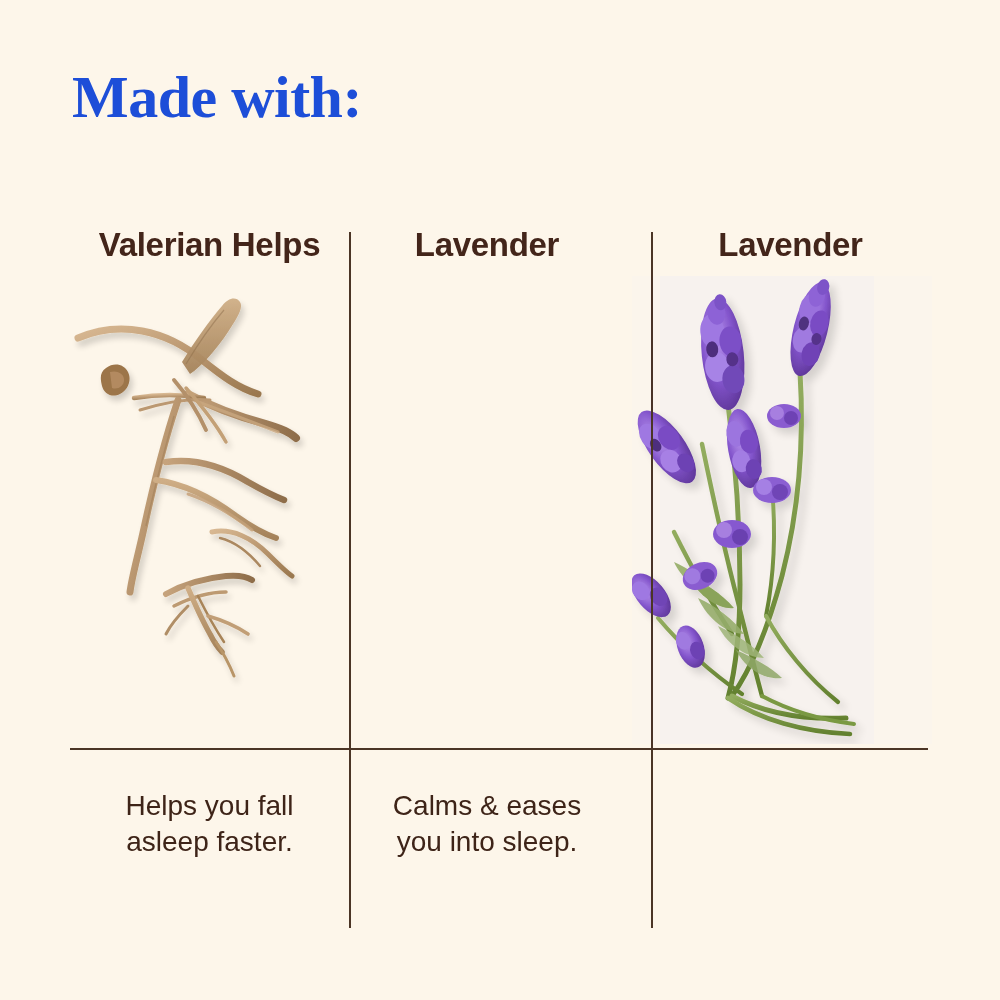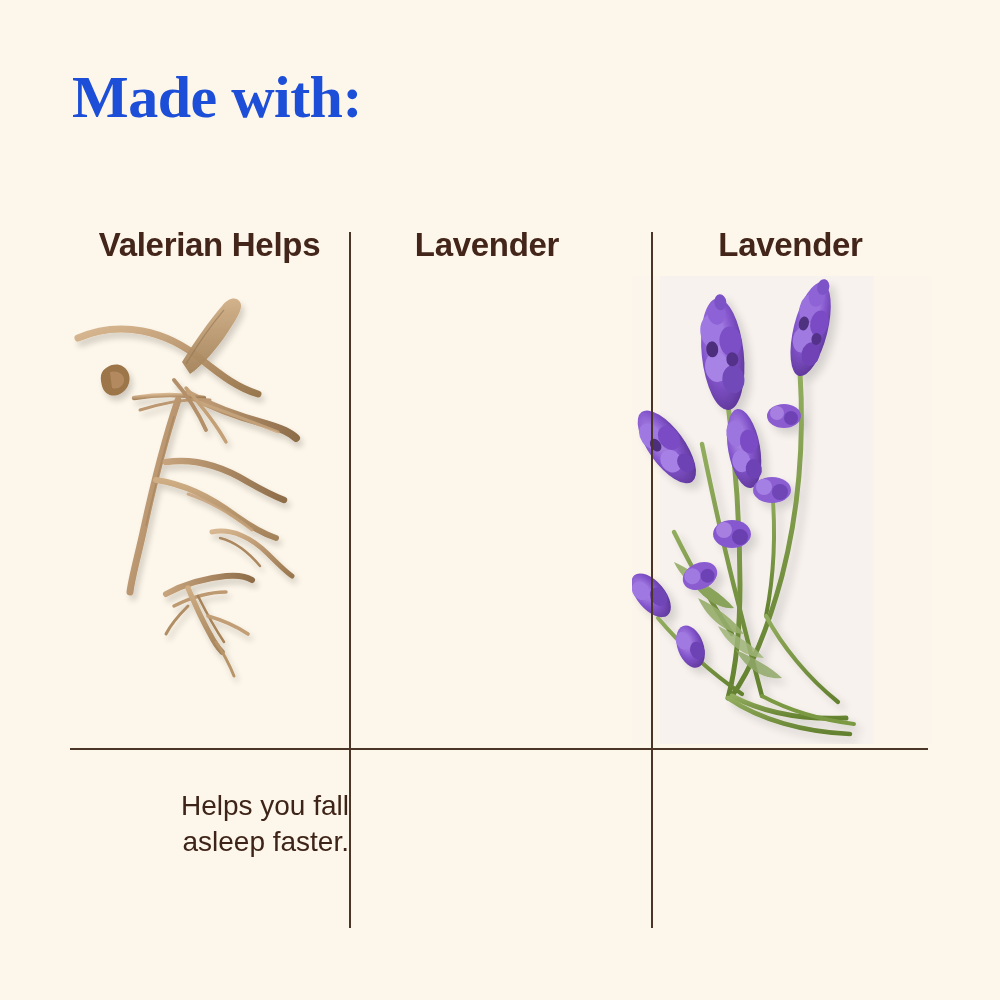--- a/index.html
+++ b/index.html
@@ -67,21 +67,21 @@
     letter-spacing: -0.3px;
     color: #43251a;
     white-space: nowrap;
   }
 
   .col-caption {
     position: absolute;
     top: 570px;
     left: 0;
     width: 100%;
-    text-align: right;
+    text-align: center;
     font-family: "Liberation Sans", sans-serif;
     font-size: 28px;
     font-weight: 400;
     line-height: 1.3;
     color: #3e2418;
     white-space: pre-line;
   }
 
   
   .vrule {
@@ -328,20 +328,22 @@
             </g>
             <g transform="translate(62,380) rotate(-20)">
               <ellipse cx="0" cy="-10" rx="13" ry="22" fill="url(#floG)"></ellipse>
               <ellipse cx="-5" cy="-18" rx="7" ry="9" fill="#a07ae0"></ellipse>
               <ellipse cx="5" cy="-4" rx="7" ry="9" fill="#6d42b4"></ellipse>
             </g>
           </g>
         </svg>
       </div>
 
+      <div class="col-caption">Calms &amp; eases
+you into sleep.</div>
     </div>
 
     <div class="col col-2">
       <div class="col-head">Lavender</div>
 
     </div>
 
     <div class="vrule vrule-1"></div>
     <div class="vrule vrule-2"></div>
     <div id="hrule"></div>

